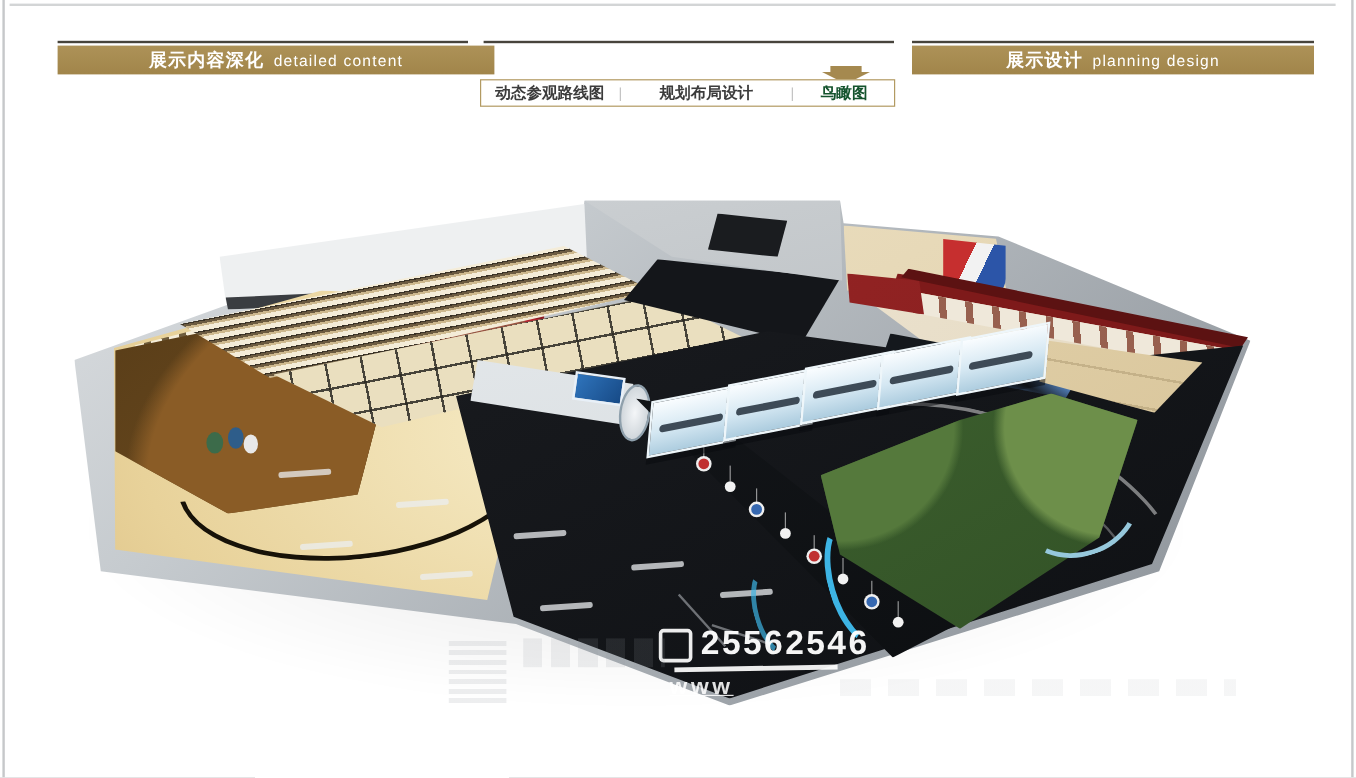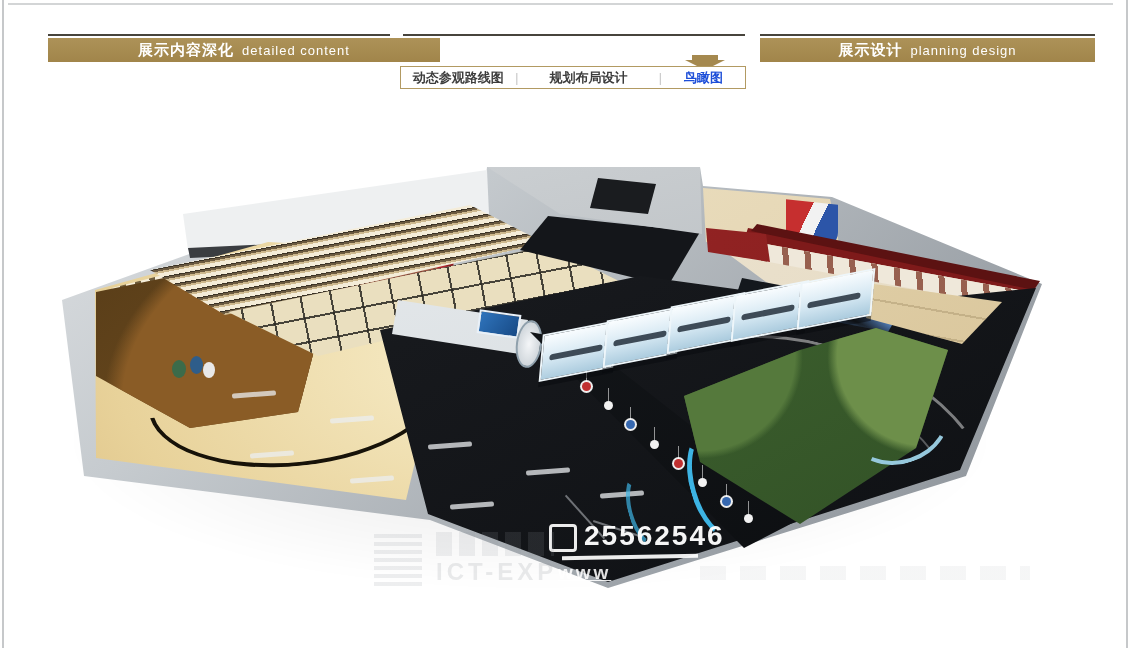--- a/index.html
+++ b/index.html
@@ -11,30 +11,30 @@
   .frame-top{position:absolute;left:8px;top:3px;width:1105px;height:2px;background:#d3d5d6;}
   .frame-left{position:absolute;left:2px;top:0;width:2px;height:648px;background:#c6c8ca;}
   .frame-right{position:absolute;left:1126px;top:0;width:2px;height:648px;background:#c6c8ca;}
 
   
   .tab{position:absolute;height:24px;background:linear-gradient(180deg,#ad9258,#a1854a);
        color:#fff;display:flex;align-items:center;justify-content:center;gap:8px;cursor:pointer;}
   .tab .zh{font-size:15px;font-weight:bold;letter-spacing:1px;}
   .tab .en{font-size:13px;letter-spacing:1px;}
   .tab-line{position:absolute;height:2px;background:#47443c;}
-  .tab1{left:48px;top:38px;width:392px;}  .tab1-line{left:48px;top:34px;width:342px;}
+  .tab1{left:48px;top:38px;width:364px;}  .tab1-line{left:48px;top:34px;width:342px;}
   .tab2{left:403px;top:38px;width:342px;} .tab2-line{left:403px;top:34px;width:342px;}
   .tab3{left:760px;top:38px;width:335px;} .tab3-line{left:760px;top:34px;width:335px;}
 
   
   .subnav{position:absolute;left:400px;top:66px;width:344px;height:21px;background:#fff;
           border:1px solid #b29a62;display:flex;align-items:center;}
   .subnav .item{flex:1.1;text-align:center;font-size:13px;font-weight:bold;color:#3c3c3c;cursor:pointer;}
   .subnav .item.wide{flex:1.35;}
-  .subnav .item.active{flex:0.8;color:#1d4ed8;}
+  .subnav .item.active{flex:0.8;color:#14532d;}
   .subnav .sep{color:#c2c2c2;font-size:12px;}
   .arrow-stem{position:absolute;left:692px;top:55px;width:26px;height:5px;background:#a5894f;}
   .arrow-head{position:absolute;left:685px;top:60px;width:0;height:0;
               border-left:20px solid transparent;border-right:20px solid transparent;
               border-top:10px solid #a5894f;}
 
   
   .ground-shadow{position:absolute;left:60px;top:290px;width:940px;height:300px;
     background:radial-gradient(ellipse,rgba(0,0,0,.10),transparent 70%);filter:blur(7px);}
   .shell{clip-path:polygon(487px 167px,700px 167px,703px 186px,832px 197px,1042px 284px,966px 476px,608px 588px,430px 520px,84px 476px,62px 300px,253px 231px,455px 240px,480px 230px);
@@ -292,16 +292,15 @@
 
   <div class="abs terrain"></div>
   <div class="river"></div>
 
   <div class="wm-phone-icon"></div>
   <div class="wm-phone">25562546</div>
   <div class="wm-underline"></div>
   <div class="wm-url">www</div>
   <div class="wm-faint-logo"></div>
   <div class="wm-faint-cn"></div>
-  <div class="wm-faint-latin">ICT-EXP</div>
   <div class="wm-faint-right"></div>
 
 </div>
 
 </body></html>

